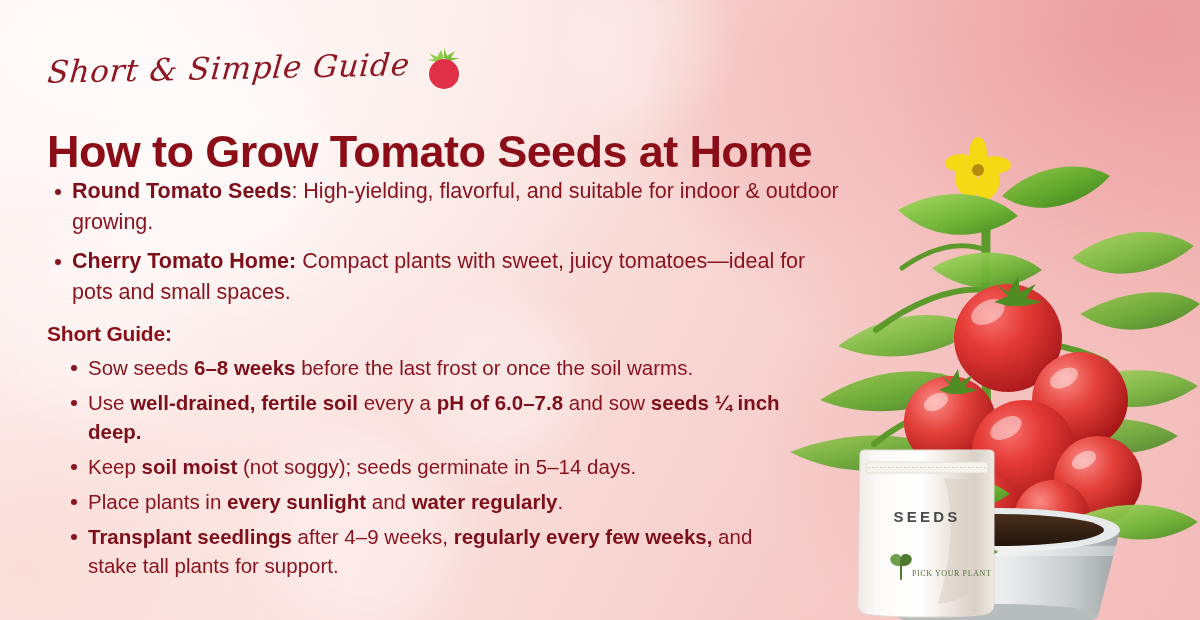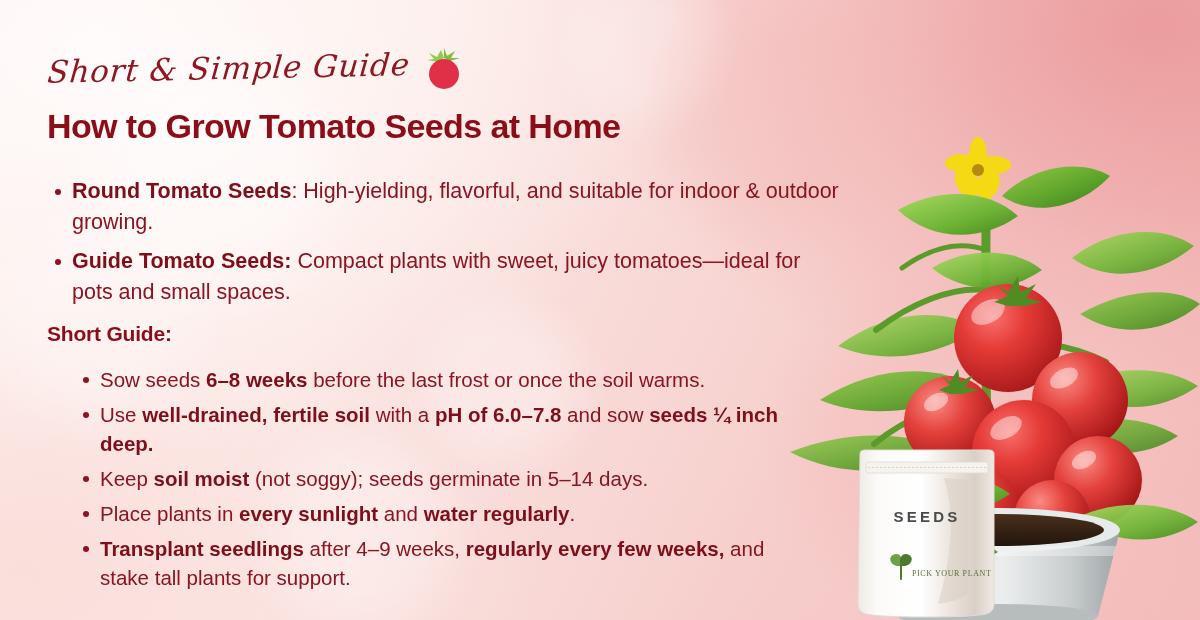--- a/index.html
+++ b/index.html
@@ -64,22 +64,22 @@
     letter-spacing: 0.8px;
     transform: skewX(-6deg) rotate(-1.2deg);
     white-space: nowrap;
   }
   .tomato-icon { width: 40px; height: 44px; display: block; }
 
   
   .page-title {
     position: absolute;
     left: 47px;
-    top: 86px;
-    font-size: 34px;
+    top: 98px;
+    font-size: 45px;
     line-height: 1.05;
     font-weight: 700;
     color: #8B0D17;
     letter-spacing: -0.6px;
     white-space: nowrap;
   }
 
   
   .seed-list {
     position: absolute;
@@ -120,21 +120,21 @@
     letter-spacing: -0.2px;
   }
 
   
   .guide-list {
     position: absolute;
     left: 56px;
     top: 349px;
     width: 740px;
     list-style: none;
-    margin: 16px;
+    margin: 4px;
     padding: 0;
   }
   .guide-list li {
     position: relative;
     padding-left: 28px;
     margin: 0 0 5px 0;
     font-size: 20.5px;
     line-height: 1.45;
     color: #8a1420;
   }
@@ -327,26 +327,26 @@
           <path d="M20 12 L17 4 L13 11 L5 7 L10 13 L3 14 L14 16 Z" fill="#8fcf4c"></path>
         </g>
         <circle cx="20" cy="28" r="15" fill="#e03048"></circle>
       </svg>
     </div>
 
     <h1 class="page-title">How to Grow Tomato Seeds at Home</h1>
 
     <ul class="seed-list">
         <li><b>Round Tomato Seeds</b><span>: High-yielding, flavorful, and suitable for indoor &amp; outdoor growing.</span></li>
-        <li><b>Guide Tomato Seeds:</b><span> Compact plants with sweet, juicy tomatoes—ideal for pots and small spaces.</span></li>
+        <li><b>Cherry Tomato Home:</b><span> Compact plants with sweet, juicy tomatoes—ideal for pots and small spaces.</span></li>
       </ul>
 
     <h2 class="guide-heading">Short Guide:</h2>
 
     <ul class="guide-list">
         <li><span>Sow seeds </span><b>6–8 weeks</b><span> before the last frost or once the soil warms.</span></li>
-        <li><span>Use </span><b>well-drained, fertile soil</b><span> with a </span><b>pH of 6.0–7.8</b><span> and sow </span><b>seeds ¼ inch deep.</b></li>
+        <li><span>Use </span><b>well-drained, fertile soil</b><span> every a </span><b>pH of 6.0–7.8</b><span> and sow </span><b>seeds ¼ inch deep.</b></li>
         <li><span>Keep </span><b>soil moist</b><span> (not soggy); seeds germinate in 5–14 days.</span></li>
         <li><span>Place plants in </span><b>every sunlight</b><span> and </span><b>water regularly</b><span>.</span></li>
         <li><b>Transplant seedlings</b><span> after 4–9 weeks, </span><b>regularly every few weeks,</b><span> and stake tall plants for support.</span></li>
       </ul>
   </div>
 </div>
 
 </body></html>

